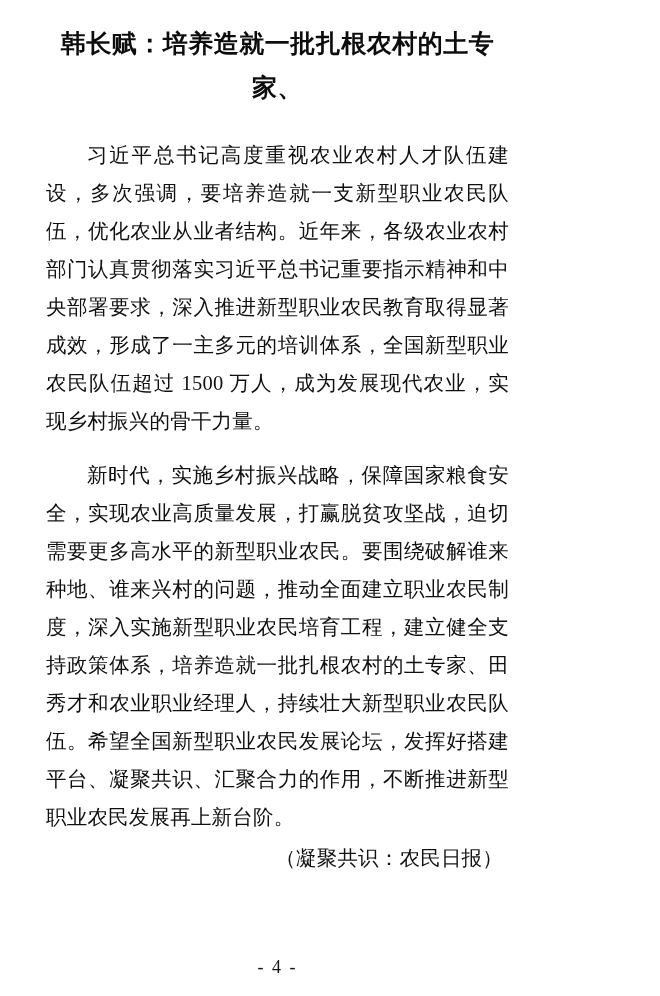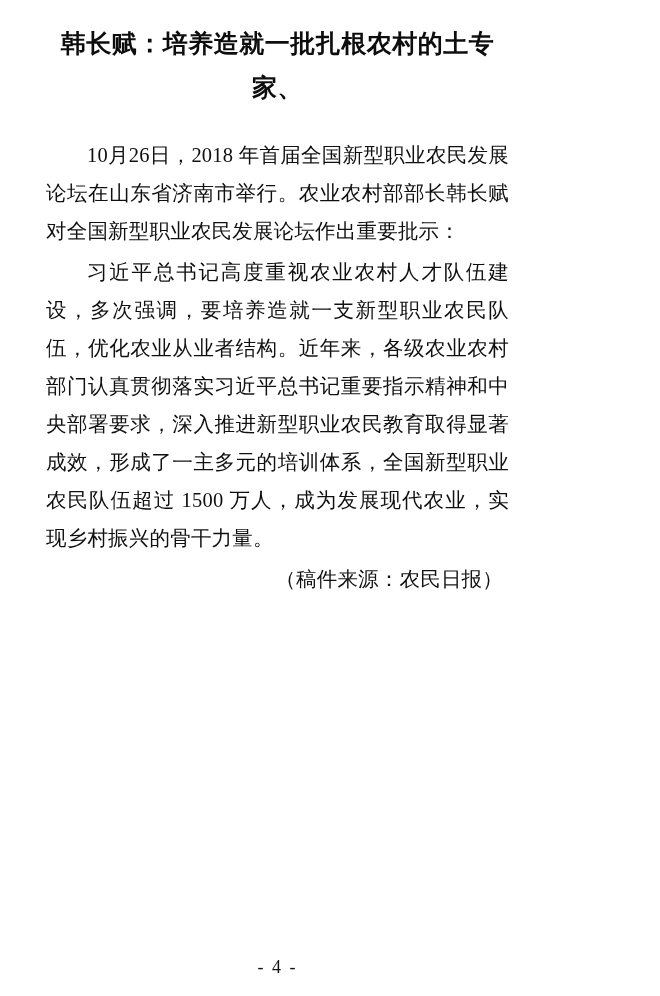--- a/index.html
+++ b/index.html
@@ -72,20 +72,20 @@
 </head>
 <body>
 
 <div class="page">
 
   <h1 class="doc-title">
     <span class="title-line">韩长赋：培养造就一批扎根农村的土专家、</span>
   </h1>
 
   <div class="body-copy">
-    <p class="para">10月26日，2018 年首届全国新型职业农民发展论坛在山东省济南市举行。农业农村部部长韩长赋对全国新型职业农民发展论坛作出重要批示：</p>
     <p class="para">习近平总书记高度重视农业农村人才队伍建设，多次强调，要培养造就一支新型职业农民队伍，优化农业从业者结构。近年来，各级农业农村部门认真贯彻落实习近平总书记重要指示精神和中央部署要求，深入推进新型职业农民教育取得显著成效，形成了一主多元的培训体系，全国新型职业农民队伍超过 1500 万人，成为发展现代农业，实现乡村振兴的骨干力量。</p>
-    <p class="source-line">（稿件来源：农民日报）</p>
+    <p class="para gap">新时代，实施乡村振兴战略，保障国家粮食安全，实现农业高质量发展，打赢脱贫攻坚战，迫切需要更多高水平的新型职业农民。要围绕破解谁来种地、谁来兴村的问题，推动全面建立职业农民制度，深入实施新型职业农民培育工程，建立健全支持政策体系，培养造就一批扎根农村的土专家、田秀才和农业职业经理人，持续壮大新型职业农民队伍。希望全国新型职业农民发展论坛，发挥好搭建平台、凝聚共识、汇聚合力的作用，不断推进新型职业农民发展再上新台阶。</p>
+    <p class="source-line">（凝聚共识：农民日报）</p>
   </div>
 
   <div class="page-number">- 4 -</div>
 
 </div>
 
 </body></html>

